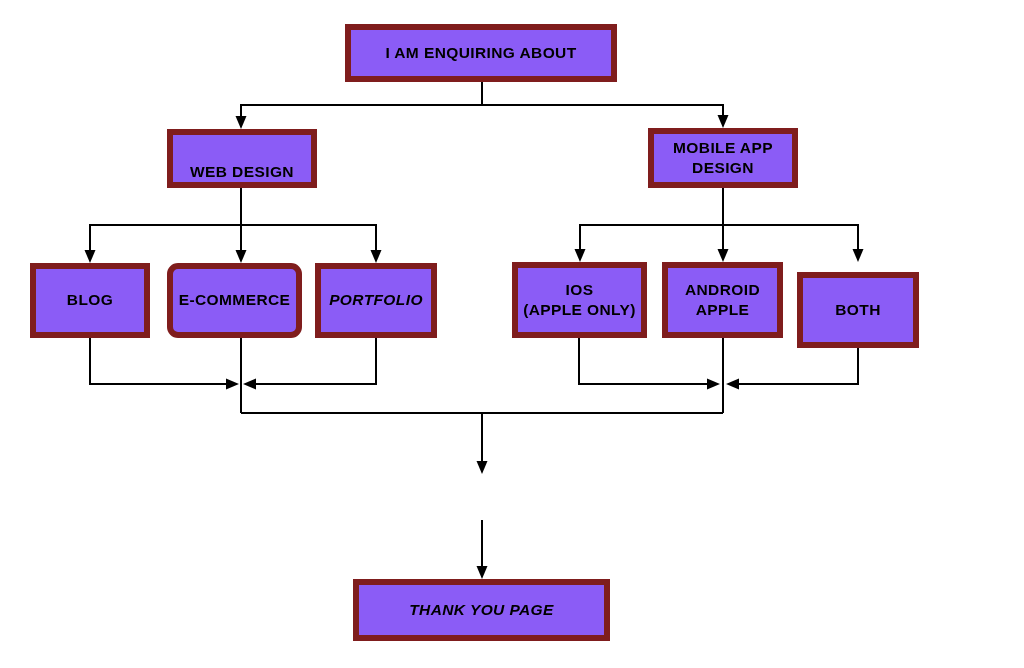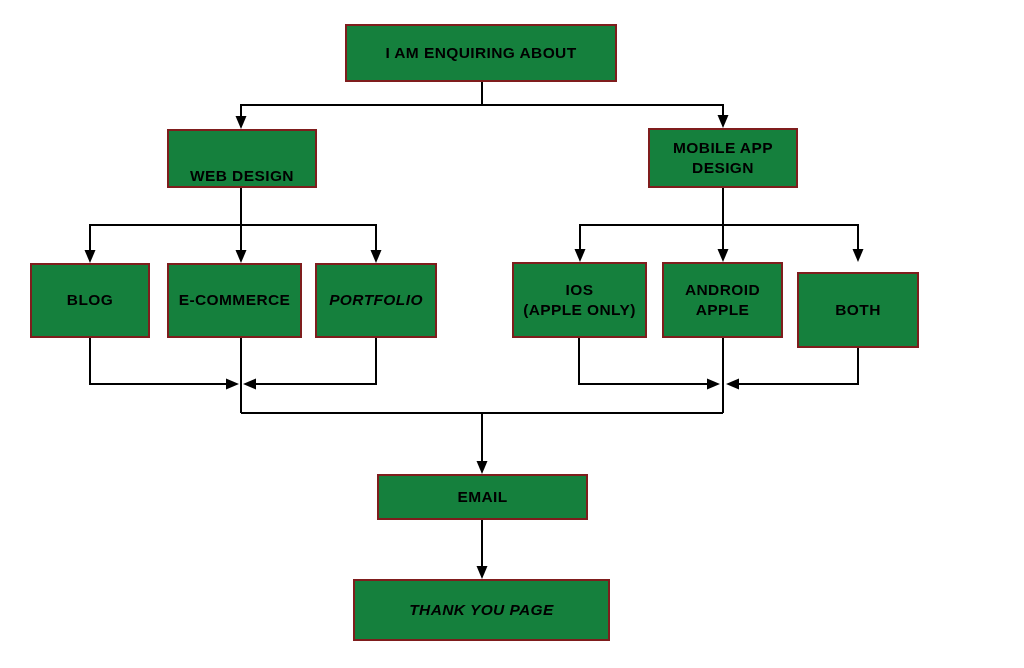--- a/index.html
+++ b/index.html
@@ -28,22 +28,22 @@
     stroke-width: 2;
     stroke-linejoin: miter;
   }
   .wires polygon {
     fill: #000000;
     stroke: none;
   }
   .node {
     position: absolute;
     box-sizing: border-box;
-    border: 2px solid #7f1d1d;
-    background: #15803d;
+    border: 6px solid #7f1d1d;
+    background: #8b5cf6;
     color: #000000;
     display: flex;
     flex-direction: column;
     align-items: center;
     justify-content: center;
     text-align: center;
     font-size: 15.5px;
     font-weight: bold;
     letter-spacing: 0.4px;
     line-height: 1.32;
@@ -138,21 +138,21 @@
 
   <div class="node" style="left:648px; top:128px; width:150px; height:60px;">
     <span>MOBILE APP</span>
     <span>DESIGN</span>
   </div>
 
   <div class="node" style="left:30px; top:263px; width:120px; height:75px;">
     <span>BLOG</span>
   </div>
 
-  <div class="node" style="left:167px; top:263px; width:135px; height:75px;">
+  <div class="node" style="left:167px; top:263px; width:135px; height:75px;border-radius:11px;">
     <span>E-COMMERCE</span>
   </div>
 
   <div class="node" style="left:315px; top:263px; width:122px; height:75px;font-style:italic;">
     <span>PORTFOLIO</span>
   </div>
 
   <div class="node" style="left:512px; top:262px; width:135px; height:76px;text-align:right;">
     <span>IOS</span>
     <span>(APPLE ONLY)</span>
@@ -160,21 +160,18 @@
 
   <div class="node" style="left:662px; top:262px; width:121px; height:76px;">
     <span>ANDROID</span>
     <span>APPLE</span>
   </div>
 
   <div class="node" style="left:797px; top:272px; width:122px; height:76px;">
     <span>BOTH</span>
   </div>
 
-  <div class="node" style="left:377px; top:474px; width:211px; height:46px;">
-    <span>EMAIL</span>
-  </div>
 
   <div class="node" style="left:353px; top:579px; width:257px; height:62px;font-style:italic;">
     <span>THANK YOU PAGE</span>
   </div>
 
 </div>
 
 </body></html>

